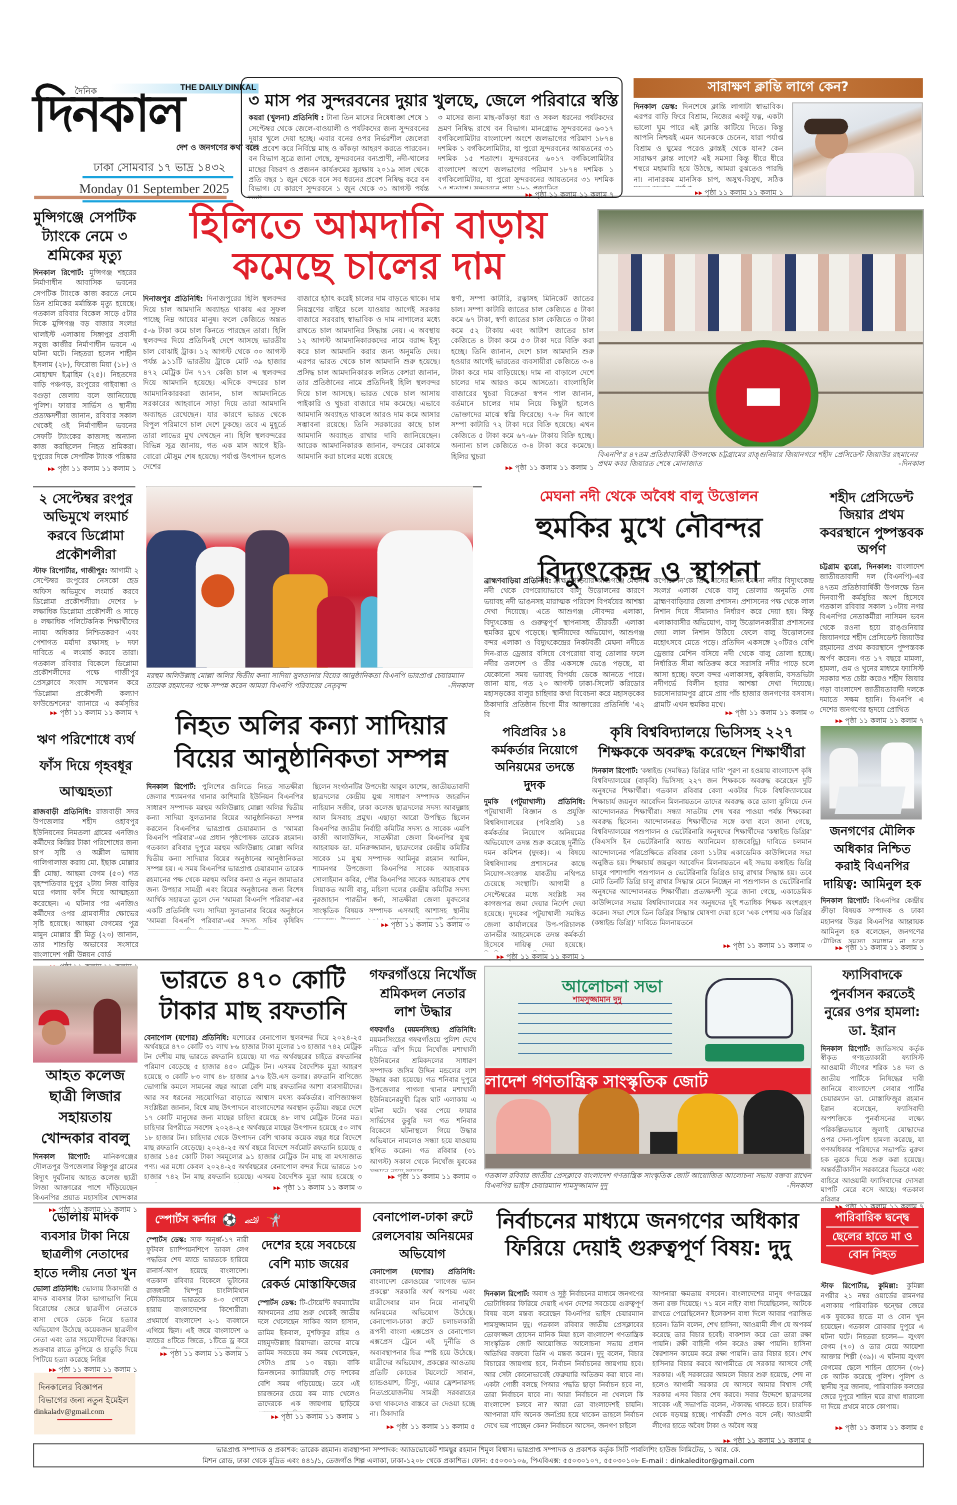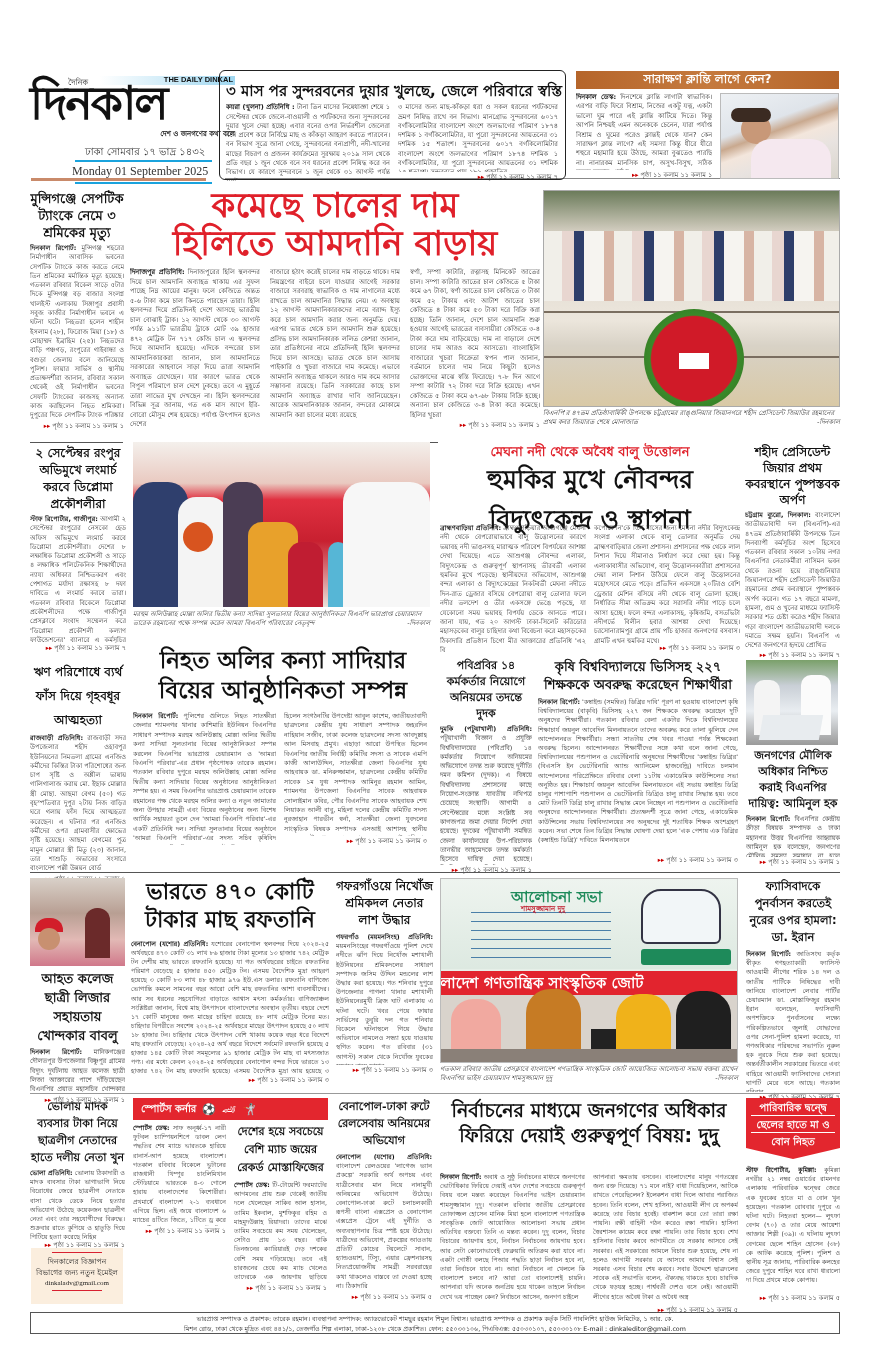--- a/index.html
+++ b/index.html
@@ -61,22 +61,22 @@
 </div>
 
 <div class="abs" style="left:30px;top:190px;width:94px;height:245px;">
   <div class="hl" style="font-size:13px;line-height:17px;margin-bottom:3px">মুন্সিগঞ্জে সেপটিক ট্যাংকে নেমে ৩ শ্রমিকের মৃত্যু</div>
   <div class="body-text" style="height:177px;font-size:6.5px;line-height:9.3px"><b>দিনকাল রিপোর্ট:</b> <span>মুন্সিগঞ্জ শহরের নির্মাণাধীন আবাসিক ভবনের সেপটিক ট্যাংকে কাজ করতে নেমে তিন শ্রমিকের মর্মান্তিক মৃত্যু হয়েছে। গতকাল রবিবার বিকেল সাড়ে ৫টার দিকে মুন্সিগঞ্জ বড় বাজার সংলগ্ন খালইস্ট এলাকায় সিঙ্গাপুর প্রবাসী সবুজ কাজীর নির্মাণাধীন ভবনে এ ঘটনা ঘটে। নিহতরা হলেন শাহীন ইসলাম (২৮), ফিরোজ মিয়া (১৮) ও মোহাম্মদ ইব্রাহিম (২৫)। নিহতদের বাড়ি পঞ্চগড়, রংপুরের গাইবান্ধা ও বগুড়া জেলায় বলে জানিয়েছে পুলিশ। ফায়ার সার্ভিস ও স্থানীয় প্রত্যক্ষদর্শীরা জানান, রবিবার সকাল থেকেই ওই নির্মাণাধীন ভবনের সেফটি ট্যাংকের কাজসহ অন্যান্য কাজ করছিলেন নিহত শ্রমিকরা। দুপুরের দিকে সেপটিক ট্যাংক পরিষ্কার</span></div>
   <div class="jump" style="text-align:right">▸▸ <span class="jn">পৃষ্ঠা ১১ কলাম</span> <span class="jn">১১ কলাম ১</span></div>
 </div>
 
 <div class="abs" style="left:130px;top:186px;width:410px;height:250px;">
   <div style="text-align:center;color:#e0202a;font-weight:bold;font-size:34px;line-height:38px;height:80px;">
+    <div>হিলিতে আমদানি বাড়ায়</div>
     <div>কমেছে চালের দাম</div>
-    <div>হিলিতে আমদানি বাড়ায়</div>
   </div>
   <div style="display:flex;gap:10px;margin-top:2px">
     <div class="body-text" style="width:130px;height:162px;font-size:6.6px;line-height:9.5px"><b>দিনাজপুর প্রতিনিধি:</b> <span>দিনাজপুরের হিলি স্থলবন্দর দিয়ে চাল আমদানি অব্যাহত থাকায় এর সুফল পাচ্ছে নিম্ন আয়ের মানুষ। ফলে কেজিতে অন্তত ৫-৬ টাকা কমে চাল কিনতে পারছেন তারা। হিলি স্থলবন্দর দিয়ে প্রতিদিনই দেশে আসছে ভারতীয় চাল বোঝাই ট্রাক। ১২ আগস্ট থেকে ৩০ আগস্ট পর্যন্ত ৯১১টি ভারতীয় ট্রাকে মোট ৩৯ হাজার ৪৭২ মেট্রিক টন ৭১৭ কেজি চাল এ স্থলবন্দর দিয়ে আমদানি হয়েছে। এদিকে বন্দরের চাল আমদানিকারকরা জানান, চাল আমদানিতে সরকারের আহবানে সাড়া দিয়ে তারা আমদানি অব্যাহত রেখেছেন। যার কারণে ভারত থেকে বিপুল পরিমাণে চাল দেশে ঢুকছে। তবে এ মুহূর্তে তারা লাভের মুখ দেখছেন না। হিলি স্থলবন্দরের বিভিন্ন সূত্র জানায়, গত এক মাস আগে ইরি-বোরো মৌসুম শেষ হয়েছে। পর্যাপ্ত উৎপাদন হলেও দেশের</span></div>
     <div class="body-text" style="width:130px;height:162px;font-size:6.6px;line-height:9.5px">বাজারে হঠাৎ করেই চালের দাম বাড়তে থাকে। দাম নিয়ন্ত্রণের বাইরে চলে যাওয়ার আগেই সরকার বাজারে সরবরাহ স্বাভাবিক ও দাম নাগালের মধ্যে রাখতে চাল আমদানির সিদ্ধান্ত নেয়। এ অবস্থায় ১২ আগস্ট আমদানিকারকদের নামে বরাদ্দ ইস্যু করে চাল আমদানি করার জন্য অনুমতি দেয়। এরপর ভারত থেকে চাল আমদানি শুরু হয়েছে। প্রসিদ্ধ চাল আমদানিকারক ললিত কেশরা জানান, তার প্রতিষ্ঠানের নামে প্রতিদিনই হিলি স্থলবন্দর দিয়ে চাল আসছে। ভারত থেকে চাল আসায় পাইকারি ও খুচরা বাজারে দাম কমেছে। এভাবে আমদানি অব্যাহত থাকলে আরও দাম কমে আসার সম্ভাবনা রয়েছে। তিনি সরকারের কাছে চাল আমদানি অব্যাহত রাখার দাবি জানিয়েছেন। আরেক আমদানিকারক জানান, বন্দরের মোকামে আমদানি করা চালের মধ্যে রয়েছে</div>
     <div style="width:130px">
       <div class="body-text" style="height:152px;font-size:6.6px;line-height:9.5px">স্বর্ণা, সম্পা কাটারি, রত্নাসহ মিনিকেট জাতের চাল। সম্পা কাটারি জাতের চাল কেজিতে ৫ টাকা কমে ৬৭ টাকা, স্বর্ণা জাতের চাল কেজিতে ৩ টাকা কমে ৫২ টাকায় এবং আটাশ জাতের চাল কেজিতে ৪ টাকা কমে ৫৩ টাকা দরে বিক্রি করা হচ্ছে। তিনি জানান, দেশে চাল আমদানি শুরু হওয়ার আগেই ভারতের ব্যবসায়ীরা কেজিতে ৩-৪ টাকা করে দাম বাড়িয়েছে। দাম না বাড়ালে দেশে চালের দাম আরও কমে আসতো। বাংলাহিলি বাজারের খুচরা বিক্রেতা স্বপন পাল জানান, বর্তমানে চালের দাম নিয়ে কিছুটা হলেও ভোক্তাদের মাঝে স্বস্তি ফিরেছে। ৭-৮ দিন আগে সম্পা কাটারি ৭২ টাকা দরে বিক্রি হয়েছে। এখন কেজিতে ৫ টাকা কমে ৬৭-৬৮ টাকায় বিক্রি হচ্ছে। অন্যান্য চাল কেজিতে ৩-৪ টাকা করে কমেছে। হিলির খুচরা</div>
       <div class="jump" style="text-align:right">▸▸ <span class="jn">পৃষ্ঠা ১১ কলাম</span> <span class="jn">১১ কলাম ১</span></div>
     </div>
   </div>
 </div>
@@ -227,21 +227,21 @@
 </div>
 
 <div class="abs rule" style="left:30px;top:1093px;width:810px;background:#999"></div>
 
 <div class="abs" style="left:30px;top:1098px;width:95px;height:150px;">
   <div class="hl" style="font-size:11px;line-height:17px;margin-bottom:2px">ভোলায় মাদক ব্যবসার টাকা নিয়ে ছাত্রলীগ নেতাদের হাতে দলীয় নেতা খুন</div>
   <div class="body-text" style="height:72px;font-size:6.3px;line-height:9.2px"><b>ভোলা প্রতিনিধি:</b> <span>ভোলায় ঠিকাদারী ও মাদক ব্যবসার টাকা ভাগাভাগি নিয়ে বিরোধের জেরে ছাত্রলীগ নেতাকে বাসা থেকে ডেকে নিয়ে হত্যার অভিযোগ উঠেছে কয়েকজন ছাত্রলীগ নেতা এবং তার সহযোগীদের বিরুদ্ধে। শুক্রবার রাতে কুপিয়ে ও হাতুড়ি দিয়ে পিটিয়ে হত্যা করেছে নিহিন্ন</span></div>
   <div class="jump" style="text-align:right">▸▸ <span class="jn">পৃষ্ঠা ১১ কলাম</span> <span class="jn">১১ কলাম ১</span></div>
 </div>
 
-<div class="abs" style="left:31px;top:1248px;width:92px;height:56px;background:#fbeede;text-align:center;padding-top:4px">
+<div class="abs" style="left:31px;top:1248px;width:92px;height:56px;background:#fbeede;text-align:left;padding-top:4px">
   <div style="width:50px;height:1px;background:#d82030;margin:0 auto 3px"></div>
   <div style="font-size:7.5px;line-height:11px;color:#222;padding:0 4px">দিনকালের বিজ্ঞাপন বিভাগের জন্য নতুন ইমেইল</div>
   <div style="font-size:7px;font-family:'Liberation Serif',serif;color:#222;margin-top:1px">dinkaladv@gmail.com</div>
   <div style="width:50px;height:1px;background:#d82030;margin:3px auto 0"></div>
 </div>
 
 <div class="abs" style="left:133px;top:1098px;width:195px;height:210px;">
   <div style="height:22px;background:#e3262e;display:flex;align-items:center;padding-left:8px;gap:6px">
     <span style="color:#fff;font-size:10px;font-weight:bold">স্পোর্টস কর্নার</span>
     <span style="color:#f8b0a8;font-size:11px">⚽</span>

